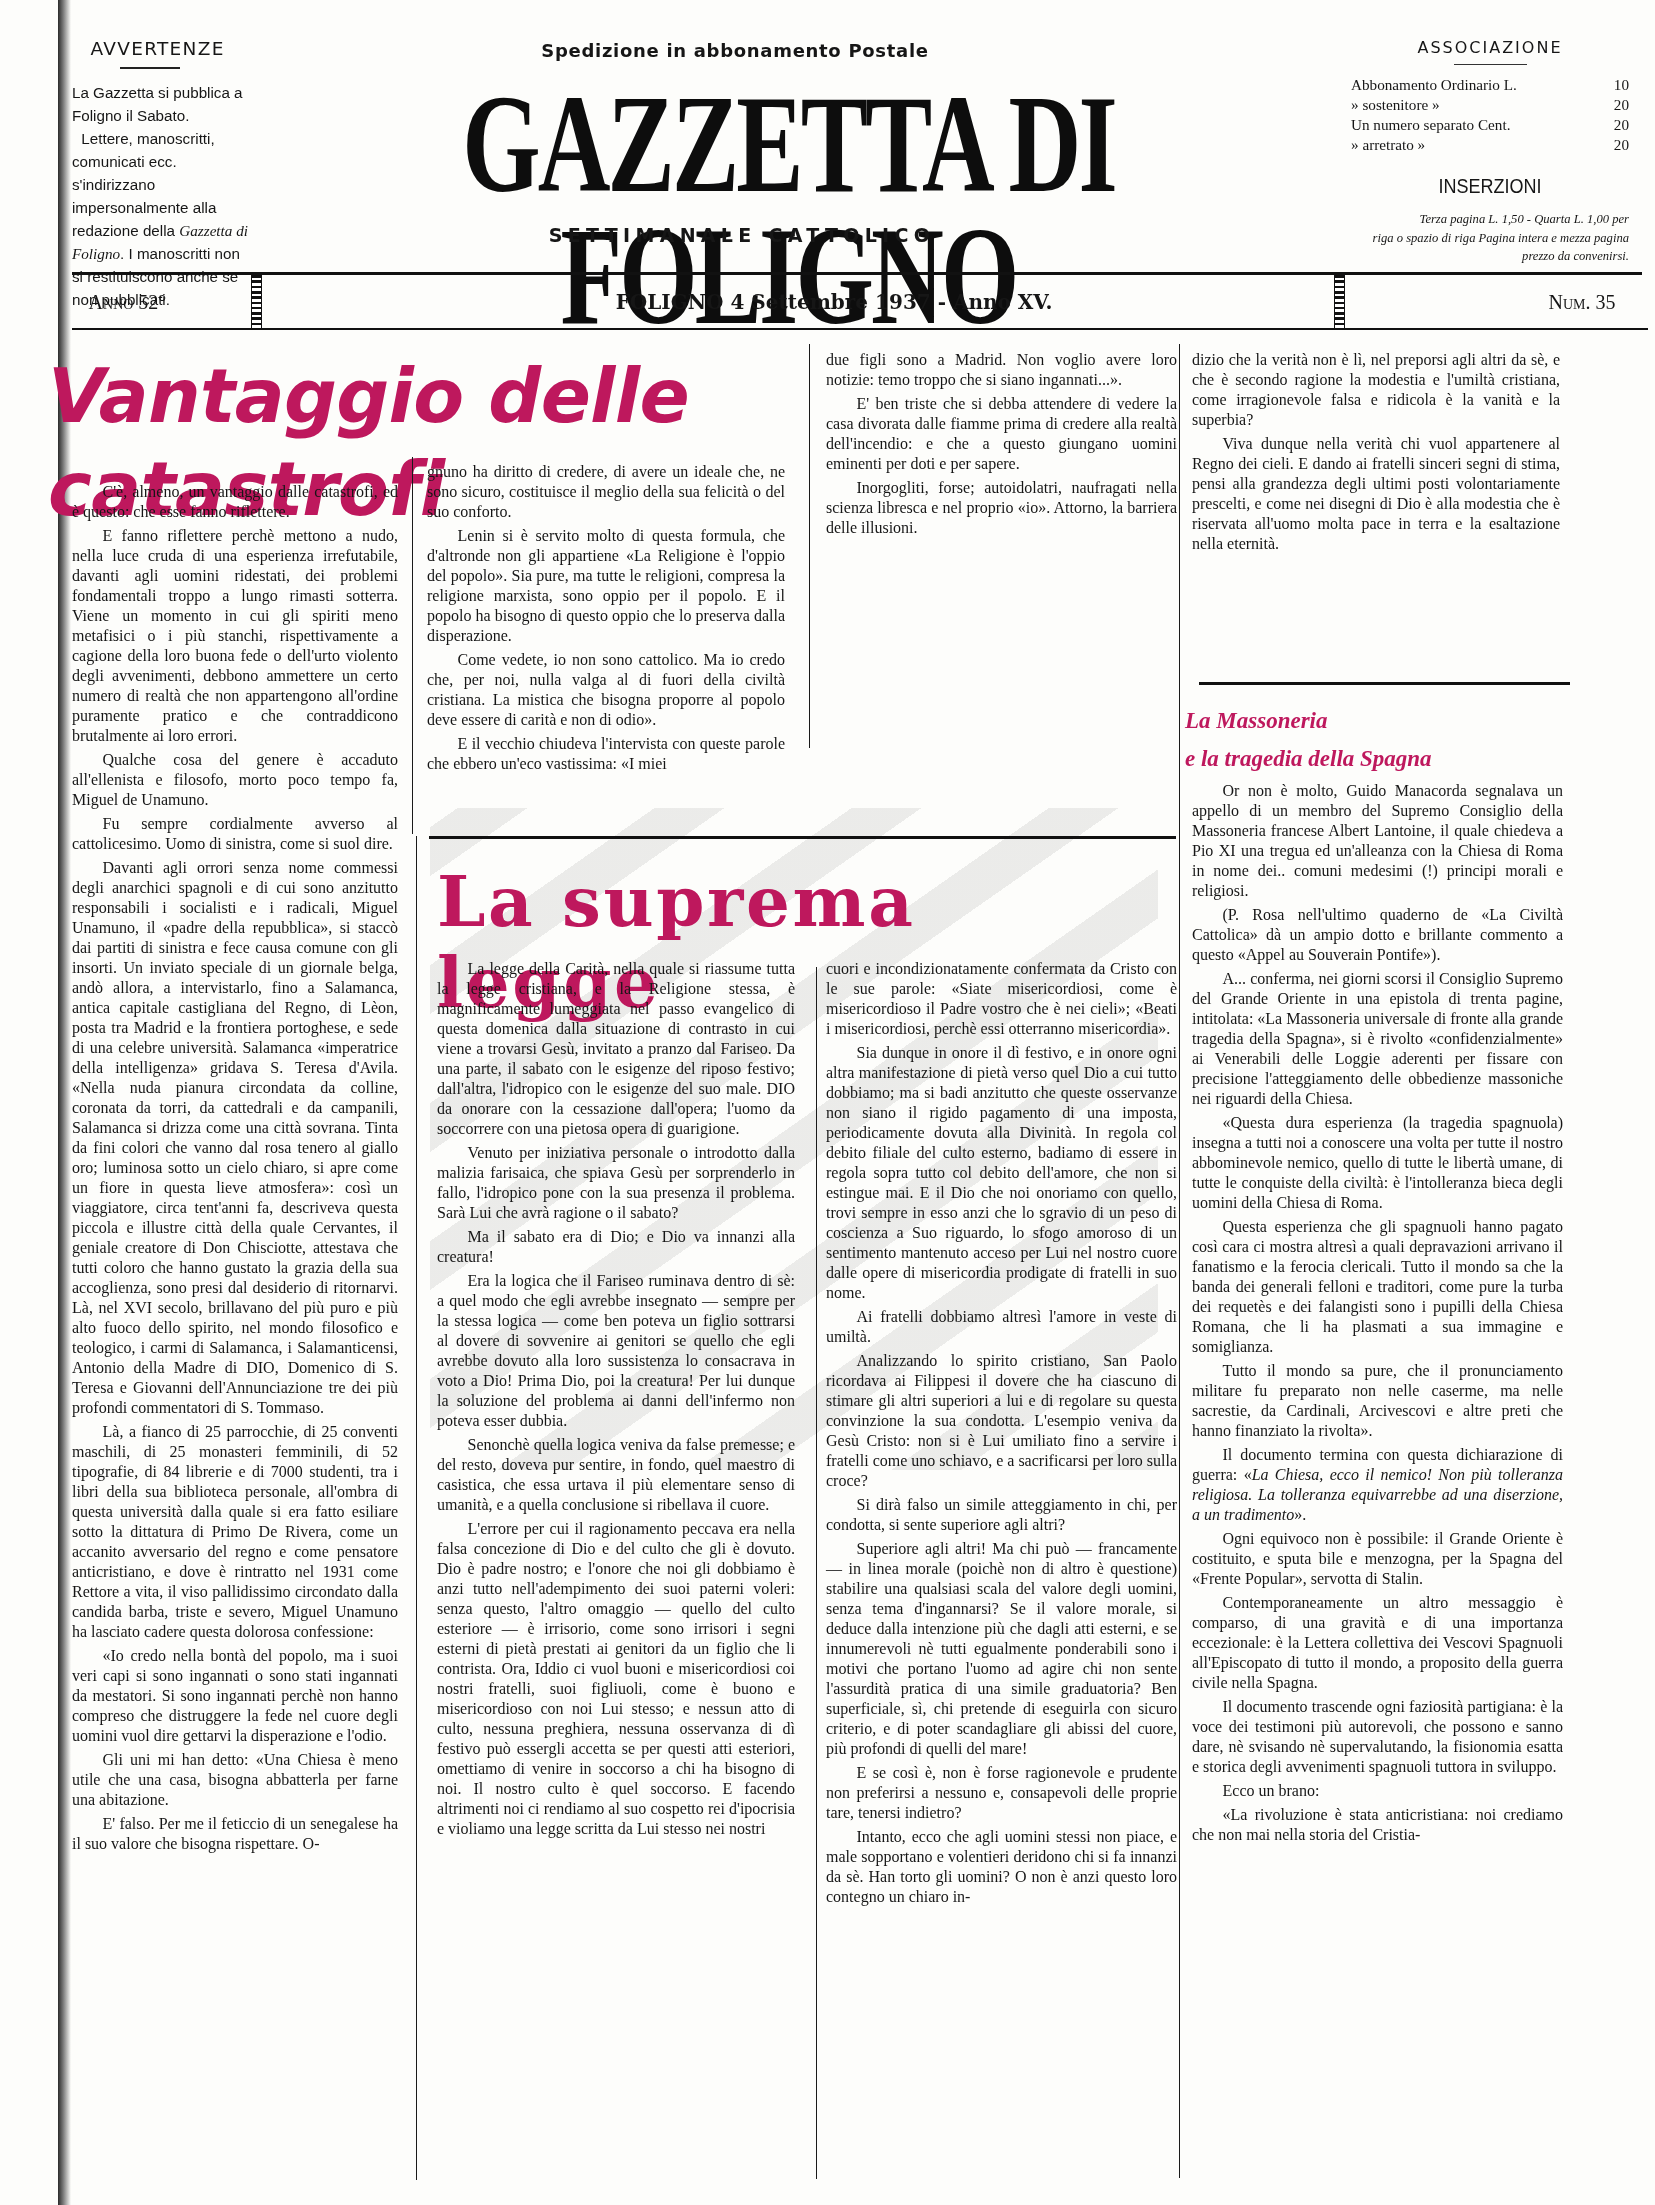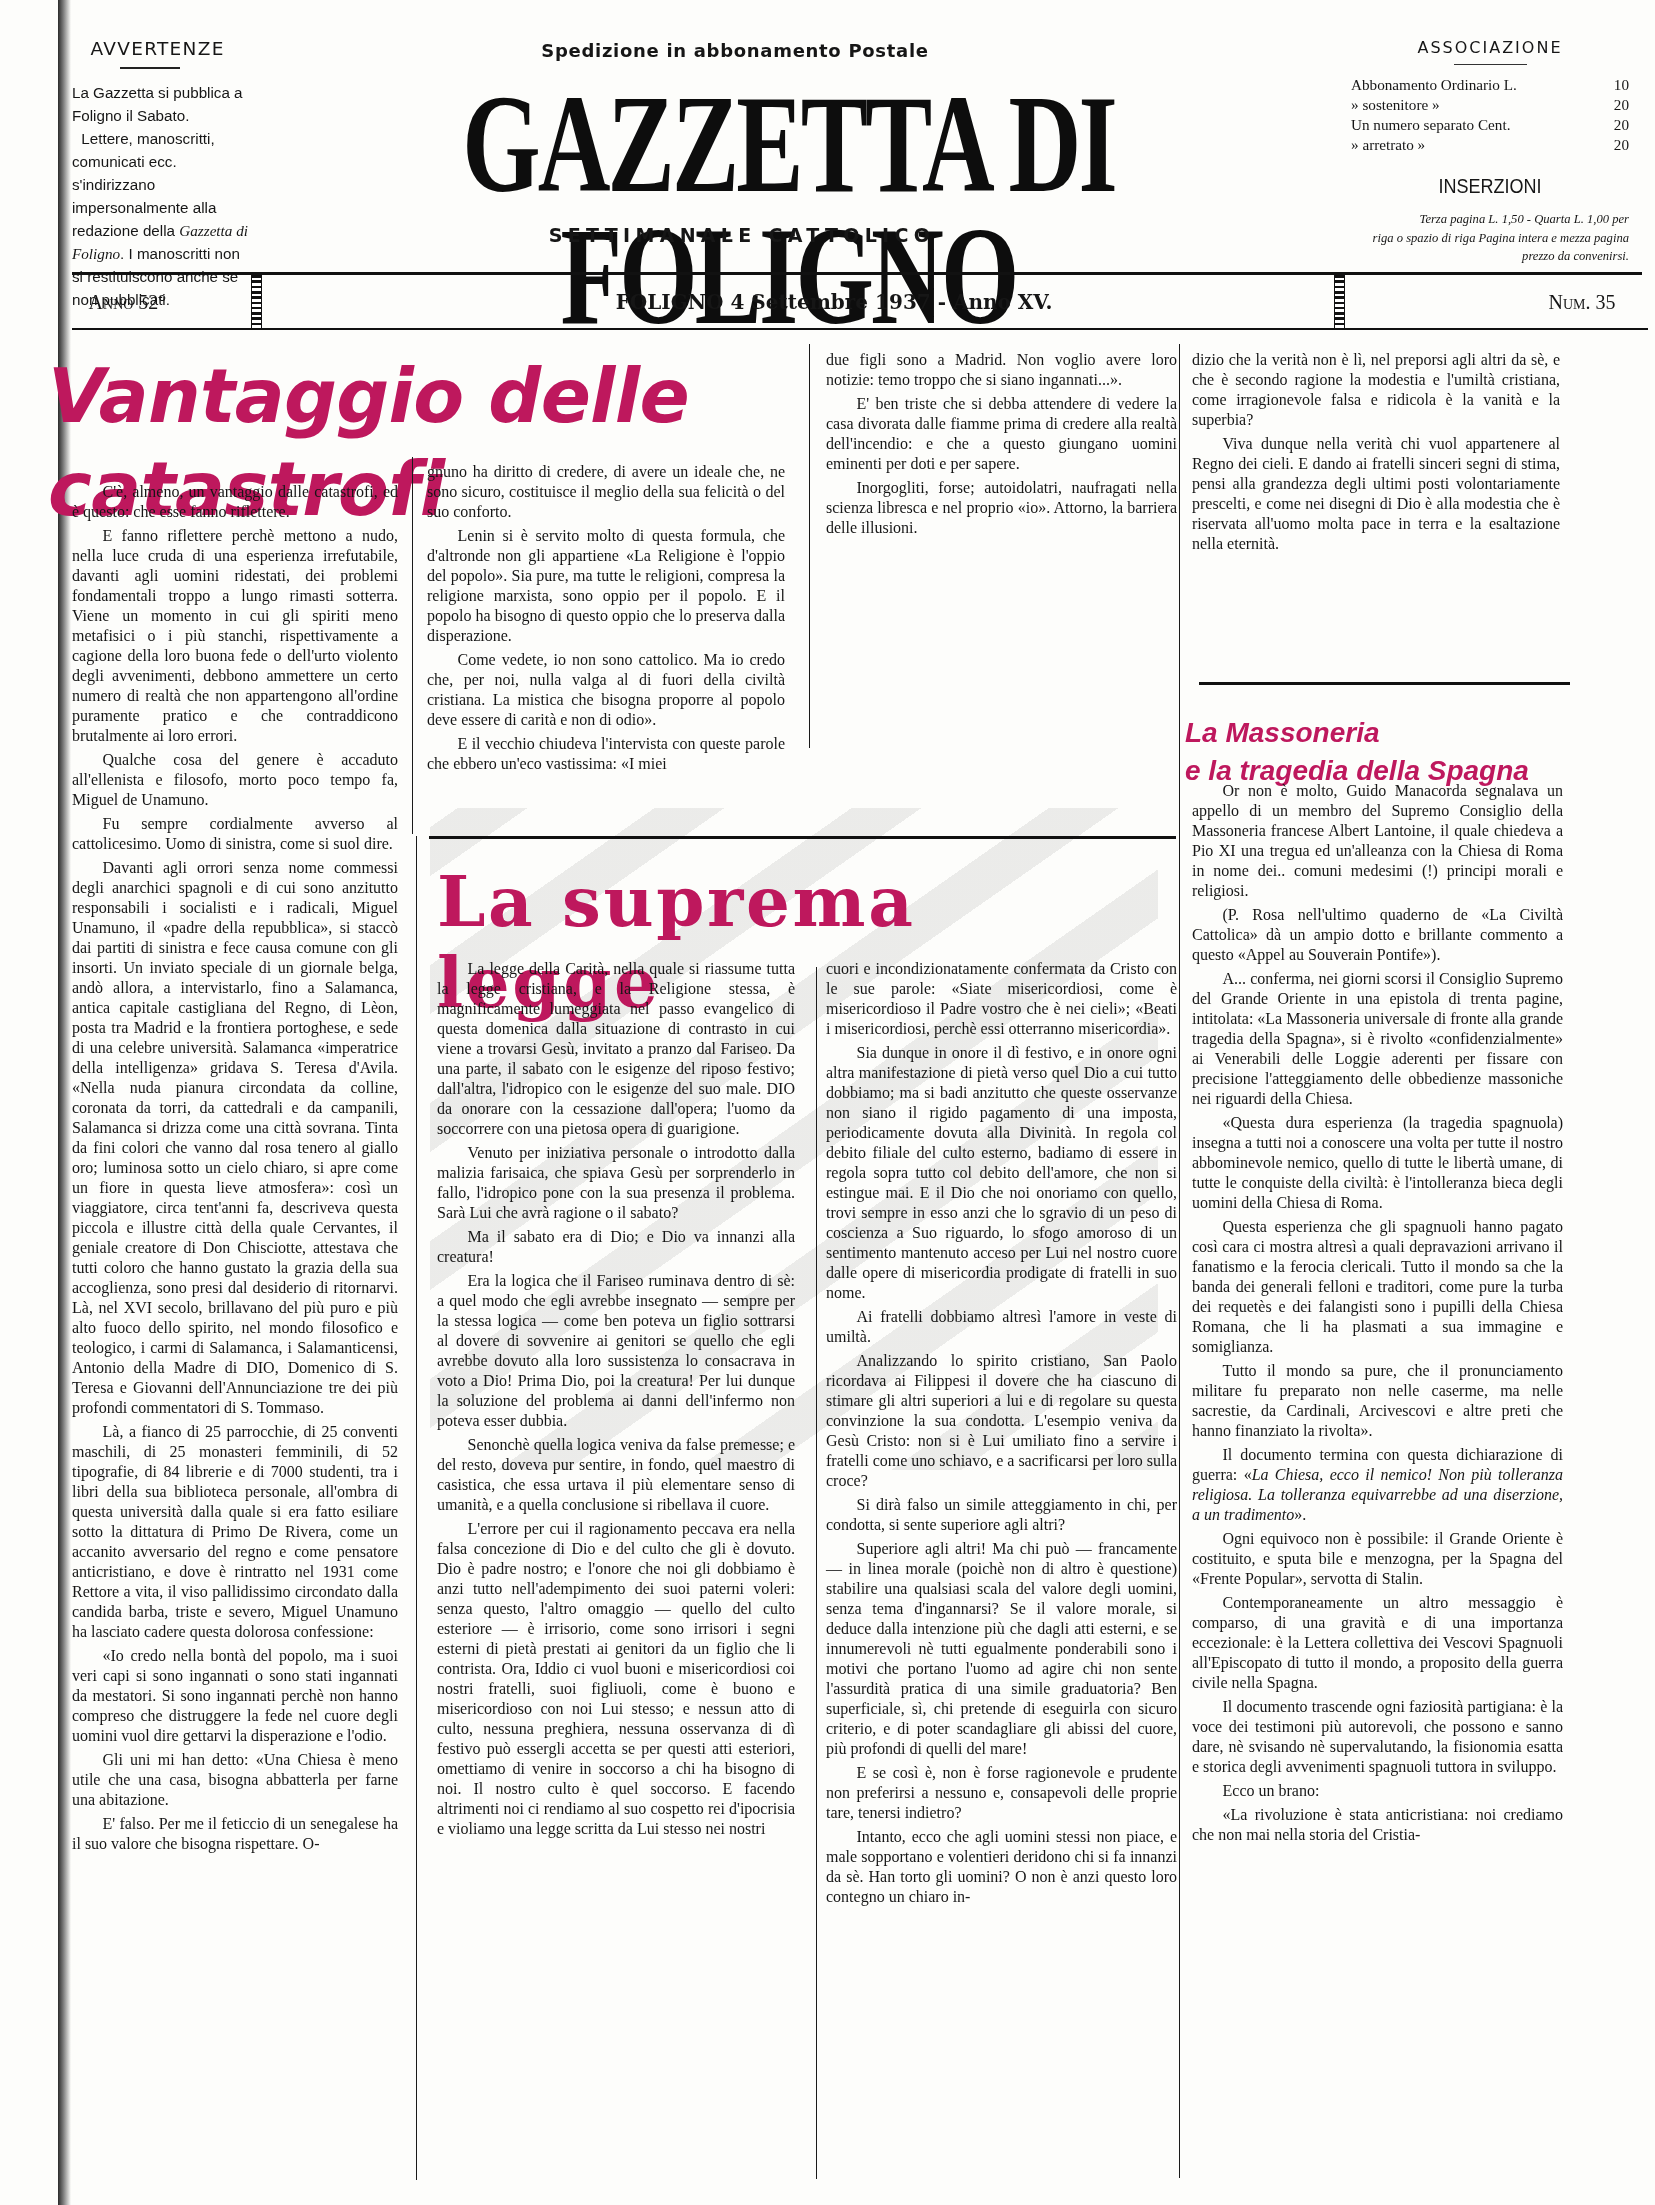--- a/index.html
+++ b/index.html
@@ -34,21 +34,21 @@
   .datebar .date{position:absolute;left:199px;width:1126px;top:14.6px;text-align:center;
                  font-family:"DejaVu Serif",serif;font-weight:bold;font-size:20px;}
   .datebar .num{position:absolute;right:26.5px;top:16px;font-family:"Liberation Serif",serif;font-size:20px;font-variant:small-caps;}
   .orn{position:absolute;top:0;width:9.3px;height:53px;border-left:1.3px solid #111;border-right:1.3px solid #111;
        background:repeating-linear-gradient(#111 0 2.6px,#fff 2.6px 5.3px);}
   .divider{position:absolute;left:72px;top:328px;width:1576px;height:2px;background:#111;}
   
   .headline{position:absolute;font-family:"DejaVu Sans",sans-serif;font-weight:bold;font-style:italic;color:#be185d;}
   .h-vantaggio{left:48px;top:350px;width:755px;font-size:74px;line-height:93px;letter-spacing:-0.7px;}
   .h-suprema{left:437px;top:861px;width:728px;font-family:"DejaVu Serif",serif;font-style:normal;font-size:69px;letter-spacing:2.6px;}
-  .h-masso{left:1185px;top:702px;width:450px;font-size:28px;line-height:38px;font-family:Liberation Sans, sans-serif;margin-top:12px;}
+  .h-masso{left:1185px;top:702px;width:450px;font-size:23px;line-height:38px;font-family:Liberation Serif, serif;}
   .col{position:absolute;font-family:"Liberation Serif",serif;font-size:16px;line-height:20px;text-align:justify;}
   .col p{margin:0 0 4px 0;text-indent:30.5px;}
   .col p.cont{text-indent:0;}
   .col i{font-style:italic;}
   .c1{left:72px;top:482px;width:326px;}
   .c2{left:427px;top:350px;width:358px;}
   .c3{left:826px;top:350px;width:351px;}
   .c2b{left:437px;top:959px;width:358px;}
   .c3b{left:826px;top:959px;width:351px;}
   .c4a{left:1192px;top:350px;width:368px;}

